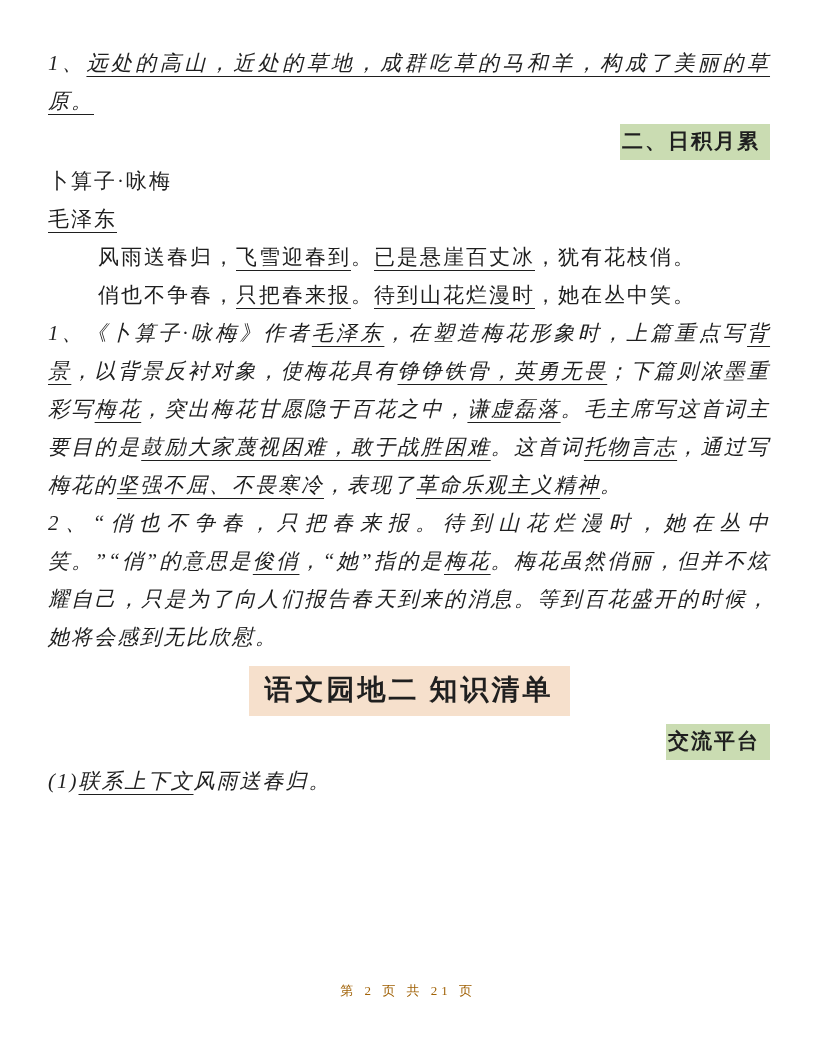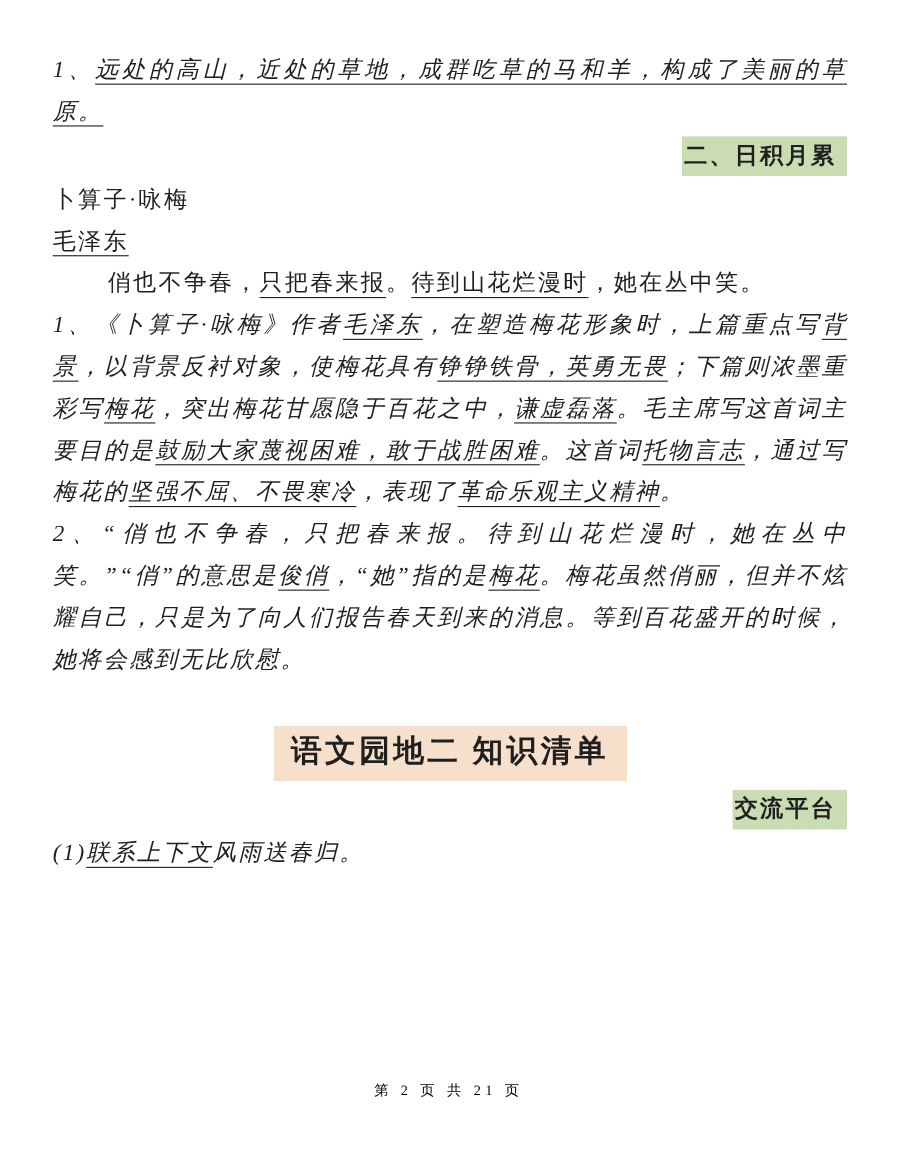--- a/index.html
+++ b/index.html
@@ -40,42 +40,42 @@
   }
   .big-title { text-align: center; margin: 10px 0 6px 0; }
   .big-title .hl {
     display: inline-block;
     background: var(--hl-peach, #f6e0cc);
     font-weight: bold;
     font-size: 28px;
     line-height: 40px;
     padding: 4px 16px 6px 16px;
     letter-spacing: 3px;
-    margin-top: 32px;
   }
   .footer {
     position: absolute;
     left: 0;
     right: 0;
     bottom: 46px;
     text-align: center;
     font-size: 13px;
     letter-spacing: 4px;
-    color: #000000;
+    color: #a16207;
   }
 </style>
 </head>
 <body>
 
 <div class="page">
   <div>
       <div class="block para"><span class="run">1、</span><span class="run u">远处的高山，近处的草地，成群吃草的马和羊，构成了美丽的草原。</span></div>
       <div class="block green-heading"><span class="hl"><span class="run">二、日积月累</span></span></div>
       <div class="block center"><span class="run">卜算子·咏梅</span></div>
       <div class="block center"><span class="run u">毛泽东</span></div>
+      <div class="block poem"><span class="run">风雨送春归，</span><span class="run u">飞雪迎春到</span><span class="run">。</span><span class="run u">已是悬崖百丈冰</span><span class="run">，犹有花枝俏。</span></div>
       <div class="block poem"><span class="run">俏也不争春，</span><span class="run u">只把春来报</span><span class="run">。</span><span class="run u">待到山花烂漫时</span><span class="run">，她在丛中笑。</span></div>
       <div class="block para"><span class="run">1、《卜算子·咏梅》作者</span><span class="run u">毛泽东</span><span class="run">，在塑造梅花形象时，上篇重点写</span><span class="run u">背景</span><span class="run">，以背景反衬对象，使梅花具有</span><span class="run u">铮铮铁骨，英勇无畏</span><span class="run">；下篇则浓墨重彩写</span><span class="run u">梅花</span><span class="run">，突出梅花甘愿隐于百花之中，</span><span class="run u">谦虚磊落</span><span class="run">。毛主席写这首词主要目的是</span><span class="run u">鼓励大家蔑视困难，敢于战胜困难</span><span class="run">。这首词</span><span class="run u">托物言志</span><span class="run">，通过写梅花的</span><span class="run u">坚强不屈、不畏寒冷</span><span class="run">，表现了</span><span class="run u">革命乐观主义精神</span><span class="run">。</span></div>
       <div class="block para"><span class="run">2、“俏也不争春，只把春来报。待到山花烂漫时，她在丛中笑。”“俏”的意思是</span><span class="run u">俊俏</span><span class="run">，“她”指的是</span><span class="run u">梅花</span><span class="run">。梅花虽然俏丽，但并不炫耀自己，只是为了向人们报告春天到来的消息。等到百花盛开的时候，她将会感到无比欣慰。</span></div>
       <div class="block big-title"><span class="hl"><span class="run">语文园地二 知识清单</span></span></div>
       <div class="block green-heading"><span class="hl"><span class="run">交流平台</span></span></div>
       <div class="block para"><span class="run">(1)</span><span class="run u">联系上下文</span><span class="run">风雨送春归。</span></div>
     </div>
   <div class="footer">第 2 页 共 21 页</div>
 </div>
 

